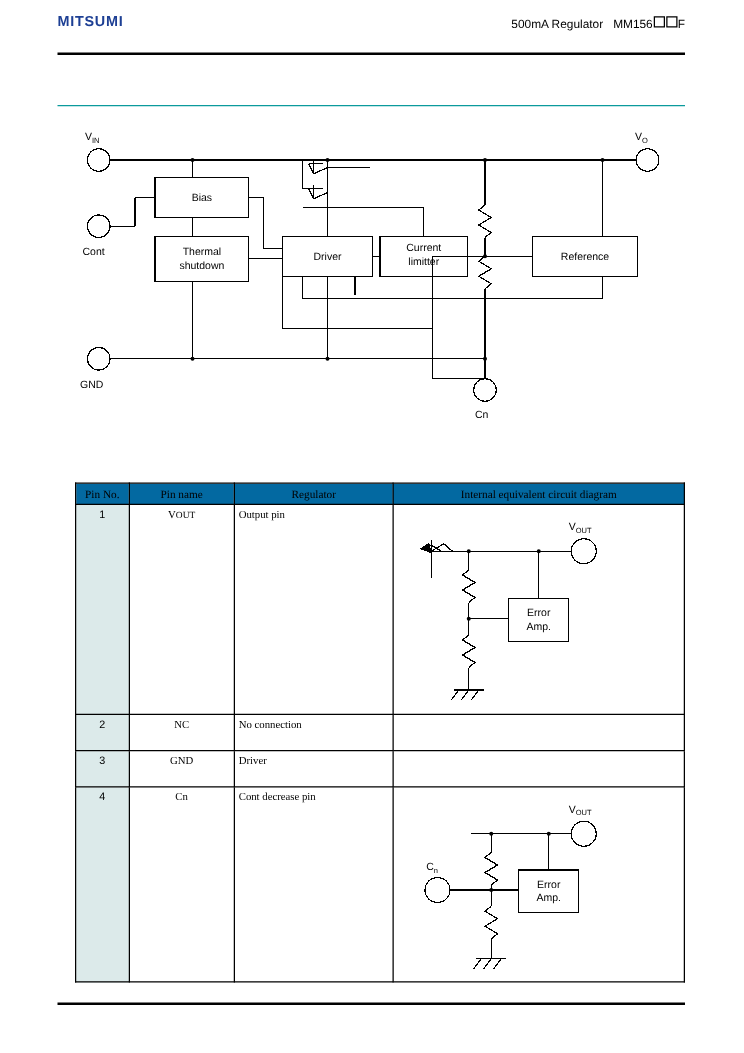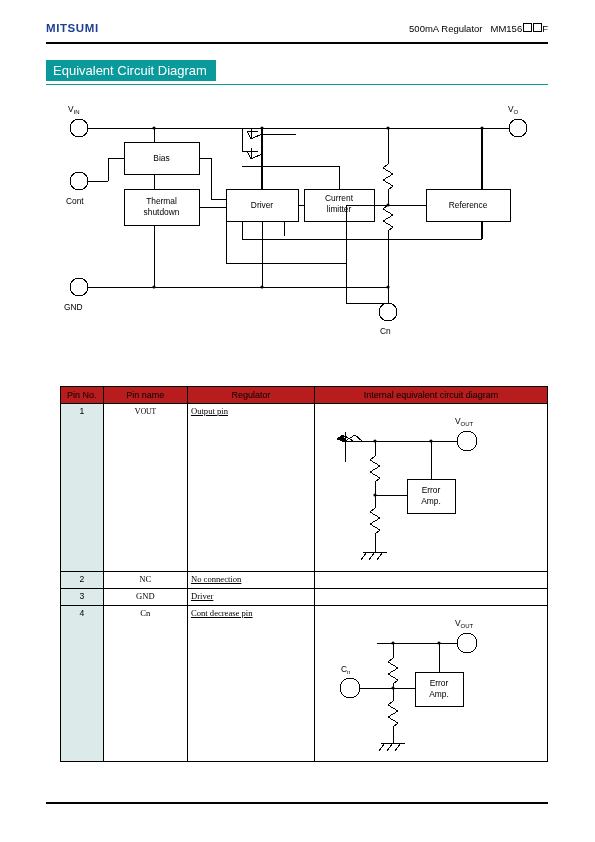--- a/index.html
+++ b/index.html
@@ -17,21 +17,21 @@
   }
   .page {
     position: absolute;
     inset: 0;
   }
 
   
   .page-header {
     position: absolute;
     left: 46px;
-    top: 22px;
+    top: 12px;
     width: 502px;
     height: 22px;
   }
   .logo {
     position: absolute;
     left: 0;
     top: 0;
     font-family: "Liberation Sans", sans-serif;
     font-weight: bold;
     font-size: 11.5px;
@@ -110,22 +110,22 @@
     border-collapse: collapse;
     font-family: "Liberation Serif", serif;
     font-size: 8.6px;
   }
   .pin-table td, .pin-table th {
     border: 1px solid #000;
     padding: 0;
     vertical-align: top;
   }
   .pin-table thead th {
-    background: #b91c1c;
-    font-family: Liberation Sans, sans-serif;
+    background: #0369a1;
+    font-family: Liberation Serif, serif;
     font-size: 9px;
     font-weight: normal;
     text-align: center;
     height: 16px;
     line-height: 16px;
     vertical-align: middle;
   }
   .col-no    { width: 43px; }
   .col-name  { width: 85px; }
   .col-func  { width: 128px; }
@@ -138,22 +138,21 @@
     font-size: 8.6px;
     padding-top: 2px;
   }
   td.cell-name {
     text-align: center;
     padding-top: 2px;
     margin-left: 11px;
   }
   td.cell-func {
     text-align: left;
-    padding: 2px 0 4px 3px;
-    text-decoration: underline;
+    padding: 2px 0 16px 3px;
   }
   td.cell-diag {
     padding: 0;
     position: relative;
   }
   .sc {
     font-variant: small-caps;
     font-size: 0.88em;
   }
   .diag-wrap {
@@ -195,21 +194,20 @@
 
   <div class="page-header">
     <div class="logo">MITSUMI</div>
     <div class="header-right">
       <span>500mA Regulator</span><span class="part"><span>MM156</span><span class="boxglyph"></span><span class="boxglyph"></span><span>F</span></span>
     </div>
   </div>
   <div class="header-rule"></div>
 
   <div class="section" style="top:60px;">
-    <div class="tab">Equivalent Circuit Diagram</div>
     <div class="underline"></div>
   </div>
 
   <div class="canvas" style="left:46px; top:96px;">
     <svg width="505" height="240" viewBox="0 0 505 240" xmlns="http://www.w3.org/2000/svg">
       <g stroke="#000" stroke-width="1" fill="none" shape-rendering="crispEdges">
 
         <line x1="42" y1="32" x2="420" y2="32"></line>
         <line x1="420" y1="32" x2="463" y2="32"></line>
 

